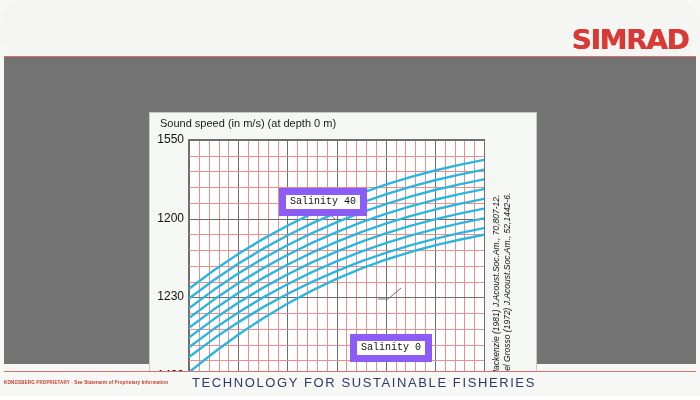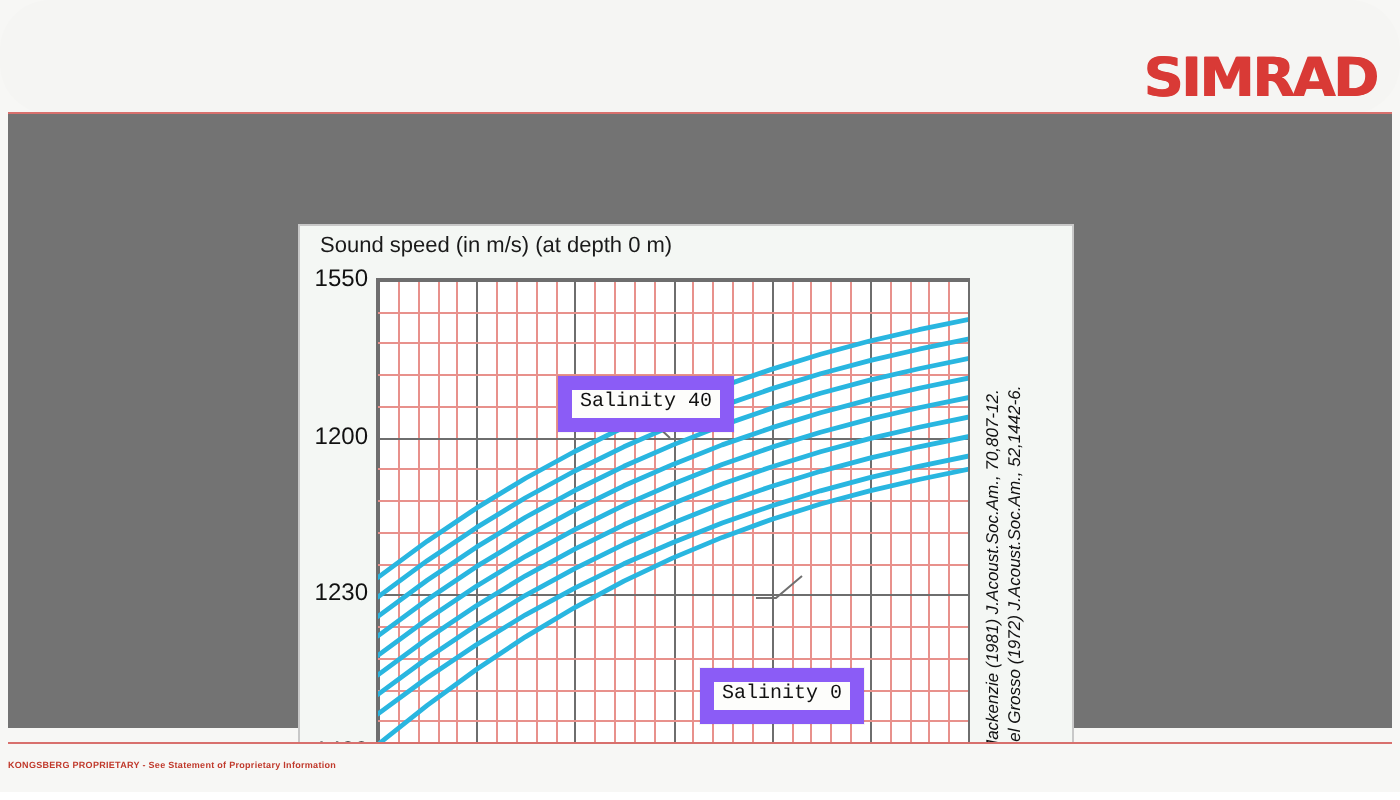--- a/index.html
+++ b/index.html
@@ -336,16 +336,17 @@
 
       <div class="callout" id="callout-sal40">Salinity 40</div>
       <div class="callout" id="callout-sal0">Salinity 0</div>
 
     </div>
   </div>
 
   <div id="footer-rule"></div>
   <div id="footer">
     <div id="proprietary">KONGSBERG PROPRIETARY - See Statement of Proprietary Information</div>
+    <div id="tagline">TECHNOLOGY FOR SUSTAINABLE FISHERIES</div>
   </div>
   <div id="footer-bottom"></div>
 
 </div>
 
 </body></html>

